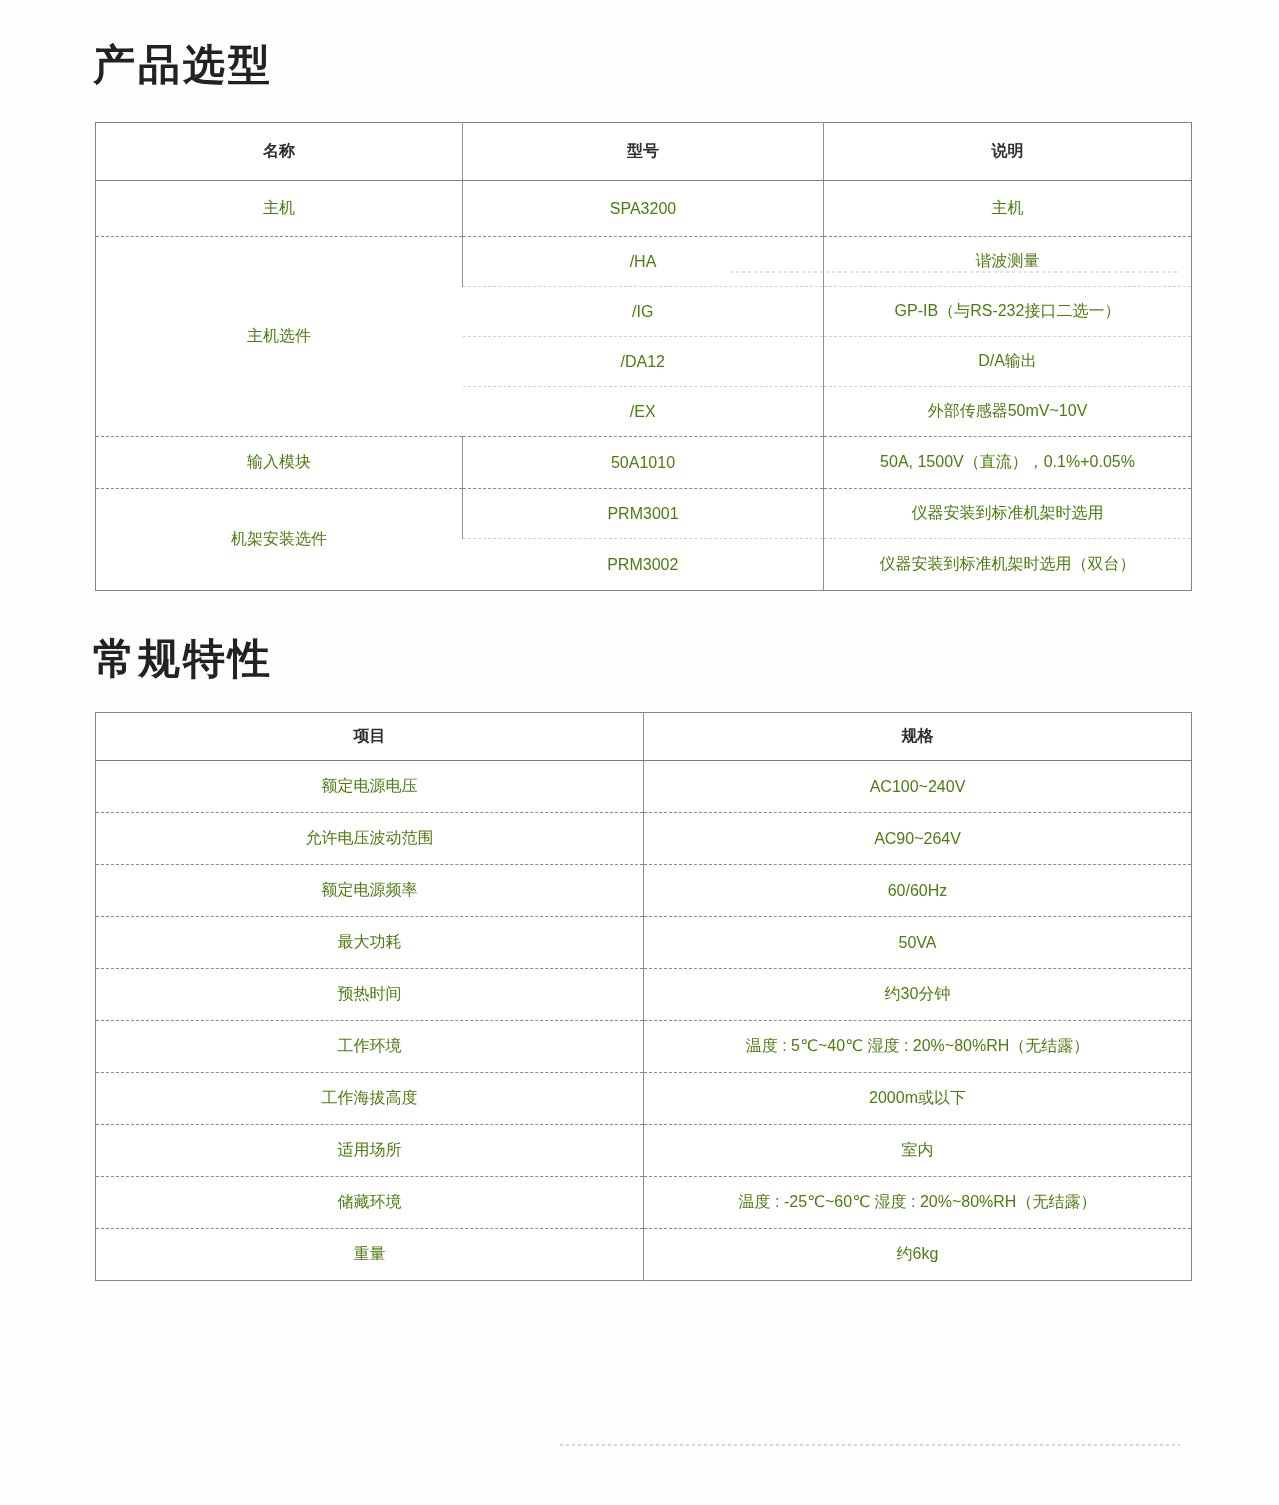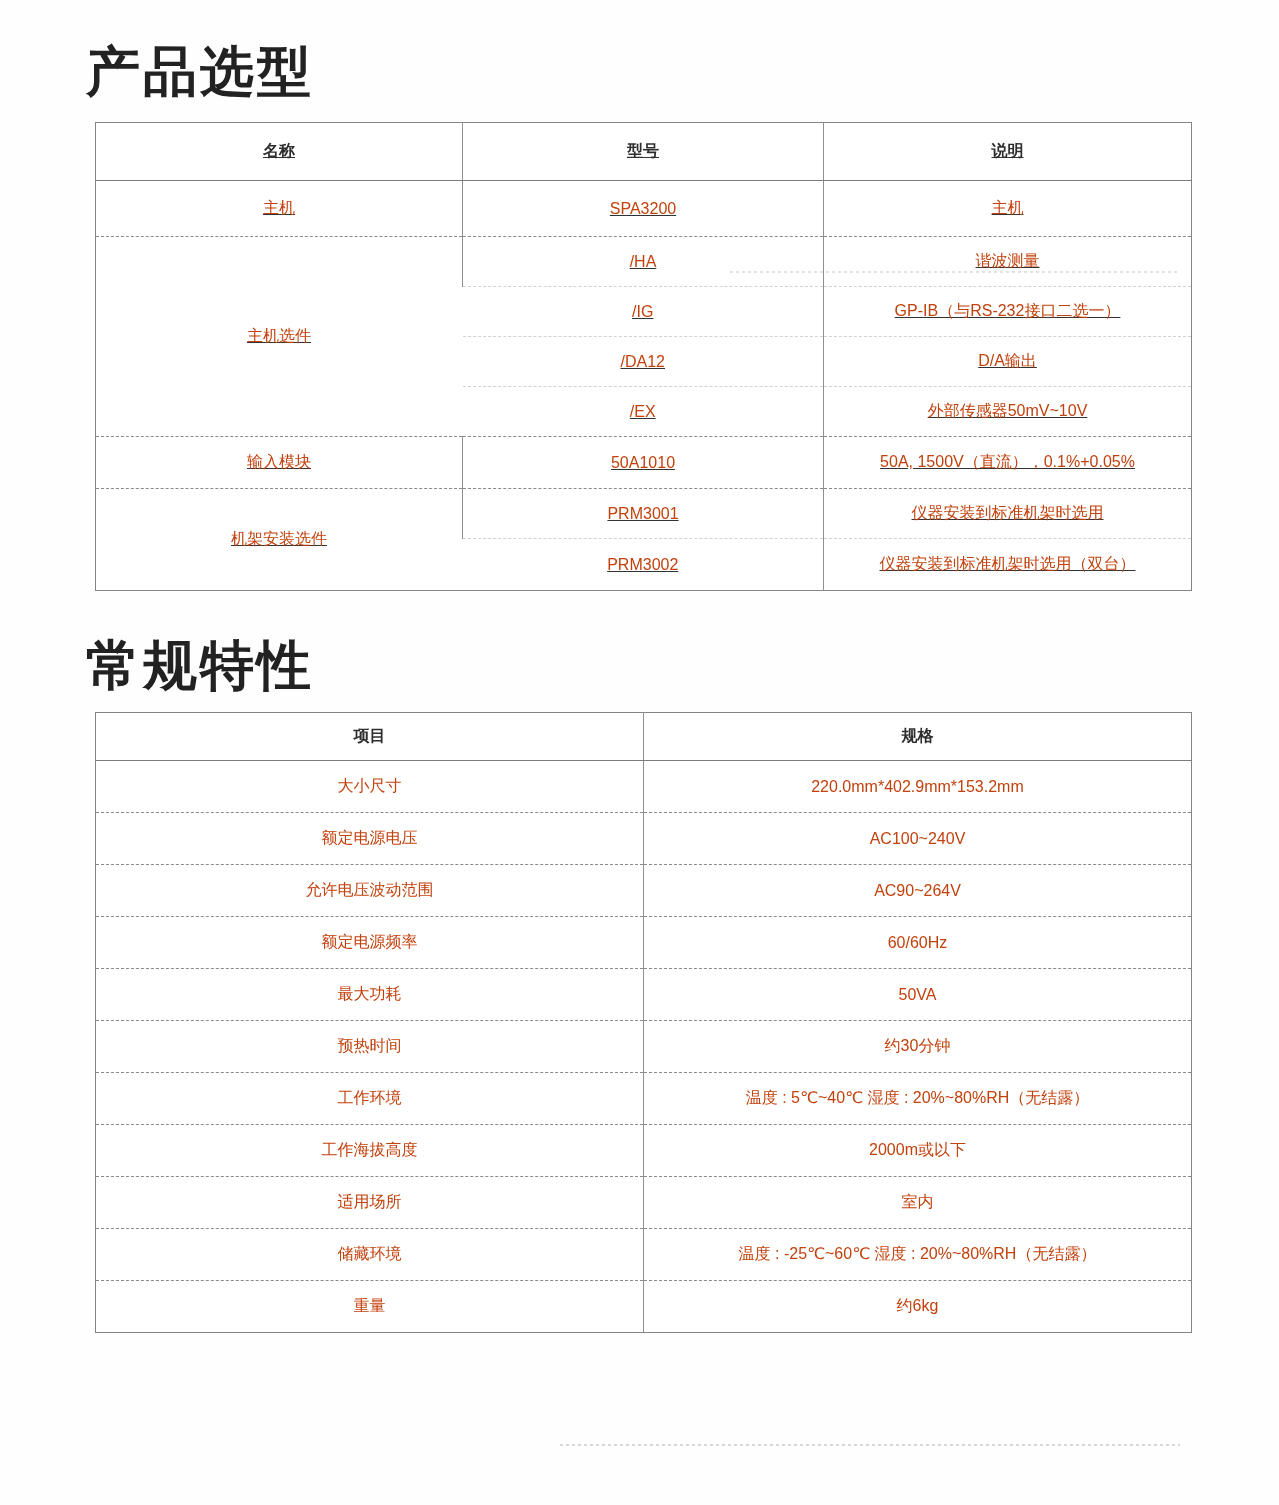--- a/index.html
+++ b/index.html
@@ -5,39 +5,39 @@
   * { margin:0; padding:0; box-sizing:border-box; }
   html,body { background:#ffffff; }
   body {
     width:1279px; height:1505px;
     font-family:"Liberation Sans","DejaVu Sans",sans-serif;
     color:#333; position:relative; overflow:hidden;
   }
   .page { position:absolute; inset:0; background:#fefefe; }
 
   .section-title {
-    position:absolute; left:86px;
-    font-size:54px; font-weight:800; color:#222;
+    position:absolute; left:93px;
+    font-size:42px; font-weight:800; color:#222;
     letter-spacing:3px; line-height:1;
   }
   #title-1 { top:44px; }
   #title-2 { top:638px; }
 
   table {
     position:absolute; left:95px;
     width:1096px; border-collapse:collapse; table-layout:fixed;
     background:#fff;
   }
-  #selection-table { top:122px;text-decoration:underline; }
+  #selection-table { top:122px; }
   #spec-table { top:712px; }
 
   table { border:1px solid #848484; }
   th, td {
     text-align:center; vertical-align:middle;
-    font-size:16px; color:#c2410c; font-weight:400;
+    font-size:16px; color:#4d7c0f; font-weight:400;
     padding:0 8px; overflow:hidden;
   }
   th {
     font-weight:600; color:#2e2e2e;
     border-bottom:1px solid #7c7c7c;
     box-shadow:0 3px 4px -1px rgba(0,0,0,0.10);
   }
   
   th + th, td + td { border-left:1px solid #8f8f8f; }
   td[rowspan] + td { border-left:1px solid #8f8f8f; }
@@ -145,24 +145,20 @@
     <colgroup>
         <col style="width:548px">
         <col style="width:548px">
       </colgroup>
     <tbody>
       <tr class="hd">
         <th>项目</th>
         <th>规格</th>
       </tr>
       <tr class="grp r">
-        <td>大小尺寸</td>
-        <td>220.0mm*402.9mm*153.2mm</td>
-      </tr>
-      <tr class="grp r">
         <td>额定电源电压</td>
         <td>AC100~240V</td>
       </tr>
       <tr class="grp r">
         <td>允许电压波动范围</td>
         <td>AC90~264V</td>
       </tr>
       <tr class="grp r">
         <td>额定电源频率</td>
         <td>60/60Hz</td>

